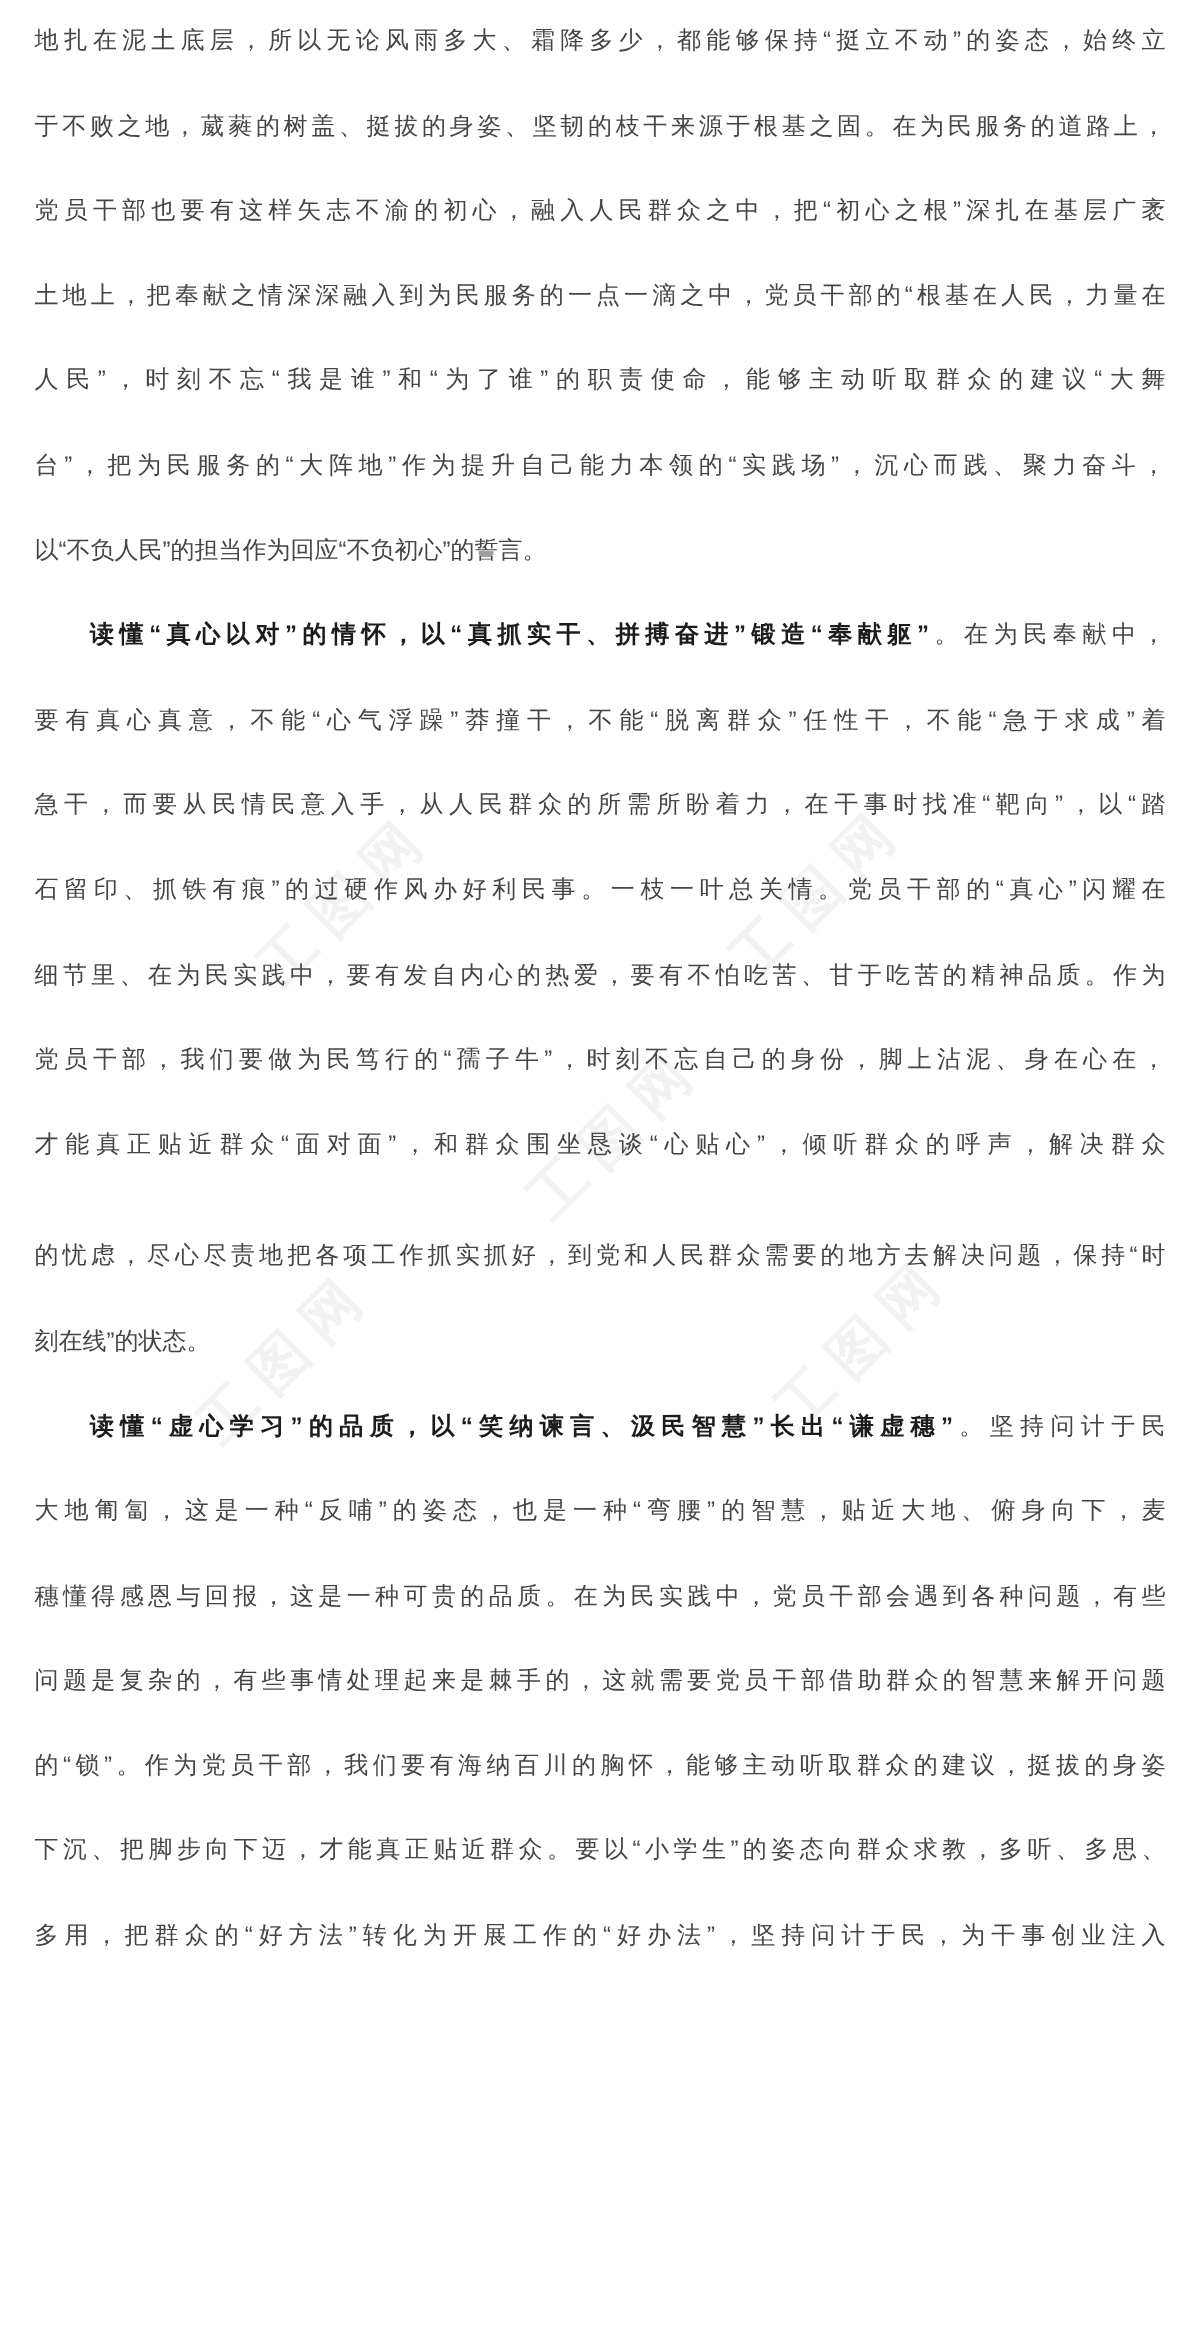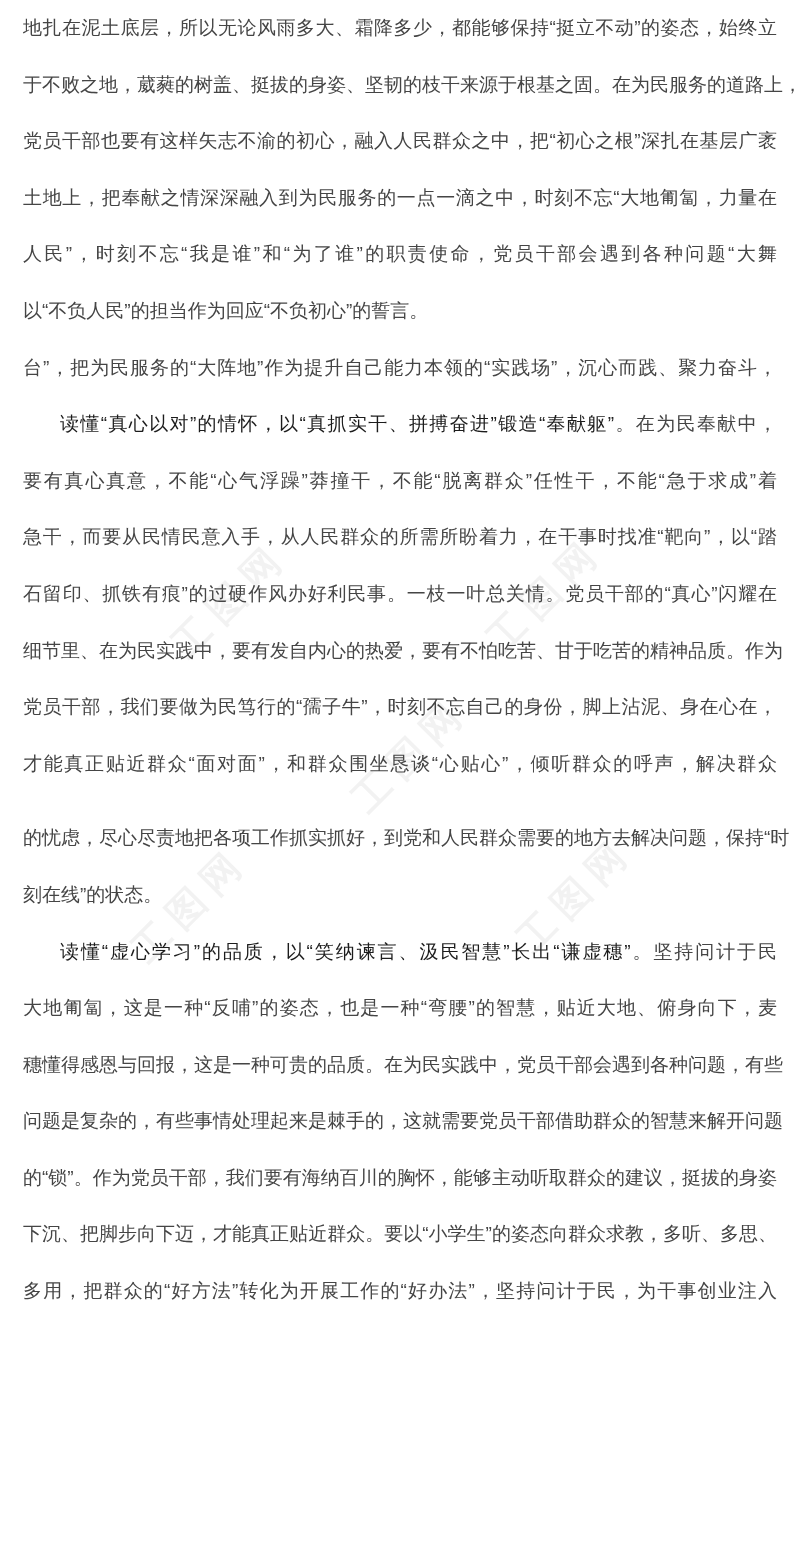--- a/index.html
+++ b/index.html
@@ -27,63 +27,63 @@
     font-weight: 700;
     letter-spacing: 10px;
     white-space: nowrap;
     color: var(--wm-color, rgba(0,0,0,0.05));
     user-select: none;
   }
   .content {
     position: absolute;
     left: 23px; right: 23px; top: 0;
     z-index: 1;
-    font-size: 19px;
+    font-size: 16px;
     line-height: 56.6px;
     color: var(--text-color, #454545);
   }
   .paragraph { margin: 0; }
   .line {
     text-align: justify;
     text-align-last: justify;
     -moz-text-align-last: justify;
     text-justify: inter-character;
     white-space: nowrap;
   }
   .line.last {
     text-align-last: left;
     -moz-text-align-last: left;
   }
   .line.indent { padding-left: 37px; }
   .line.gap { margin-top: 18px; }
   .seg.bold {
-    font-weight: 400;
+    font-weight: 700;
     color: var(--bold-color, #1c1c1c);
   }
 </style>
 </head>
 <body>
 
 <div class="page" style="--page-bg: #ffffff; --text-color: #454545; --bold-color: #1c1c1c; --wm-color: rgba(0,0,0,0.05);">
   <div class="watermark-layer">
       <div class="watermark" style="left: 230px; top: 600px;">工图网</div>
       <div class="watermark" style="left: 545px; top: 595px;">工图网</div>
       <div class="watermark" style="left: 410px; top: 755px;">工图网</div>
       <div class="watermark" style="left: 190px; top: 905px;">工图网</div>
       <div class="watermark" style="left: 575px; top: 895px;">工图网</div>
     </div>
   <div class="content">
       <div class="paragraph">
         <div class="line"><span class="seg">地扎在泥土底层，所以无论风雨多大、霜降多少，都能够保持“挺立不动”的姿态，始终立</span></div>
         <div class="line"><span class="seg">于不败之地，葳蕤的树盖、挺拔的身姿、坚韧的枝干来源于根基之固。在为民服务的道路上，</span></div>
         <div class="line"><span class="seg">党员干部也要有这样矢志不渝的初心，融入人民群众之中，把“初心之根”深扎在基层广袤</span></div>
-        <div class="line"><span class="seg">土地上，把奉献之情深深融入到为民服务的一点一滴之中，时刻不忘“大地匍匐，力量在</span></div>
-        <div class="line"><span class="seg">人民”，时刻不忘“我是谁”和“为了谁”的职责使命，党员干部会遇到各种问题“大舞</span></div>
+        <div class="line"><span class="seg">土地上，把奉献之情深深融入到为民服务的一点一滴之中，党员干部的“根基在人民，力量在</span></div>
+        <div class="line"><span class="seg">人民”，时刻不忘“我是谁”和“为了谁”的职责使命，能够主动听取群众的建议“大舞</span></div>
+        <div class="line"><span class="seg">台”，把为民服务的“大阵地”作为提升自己能力本领的“实践场”，沉心而践、聚力奋斗，</span></div>
         <div class="line last"><span class="seg">以“不负人民”的担当作为回应“不负初心”的誓言。</span></div>
-        <div class="line"><span class="seg">台”，把为民服务的“大阵地”作为提升自己能力本领的“实践场”，沉心而践、聚力奋斗，</span></div>
       </div>
       <div class="paragraph">
         <div class="line indent"><span class="seg bold">读懂“真心以对”的情怀，以“真抓实干、拼搏奋进”锻造“奉献躯”</span><span class="seg">。在为民奉献中，</span></div>
         <div class="line"><span class="seg">要有真心真意，不能“心气浮躁”莽撞干，不能“脱离群众”任性干，不能“急于求成”着</span></div>
         <div class="line"><span class="seg">急干，而要从民情民意入手，从人民群众的所需所盼着力，在干事时找准“靶向”，以“踏</span></div>
         <div class="line"><span class="seg">石留印、抓铁有痕”的过硬作风办好利民事。一枝一叶总关情。党员干部的“真心”闪耀在</span></div>
         <div class="line"><span class="seg">细节里、在为民实践中，要有发自内心的热爱，要有不怕吃苦、甘于吃苦的精神品质。作为</span></div>
         <div class="line"><span class="seg">党员干部，我们要做为民笃行的“孺子牛”，时刻不忘自己的身份，脚上沾泥、身在心在，</span></div>
         <div class="line"><span class="seg">才能真正贴近群众“面对面”，和群众围坐恳谈“心贴心”，倾听群众的呼声，解决群众</span></div>
         <div class="line gap"><span class="seg">的忧虑，尽心尽责地把各项工作抓实抓好，到党和人民群众需要的地方去解决问题，保持“时</span></div>

